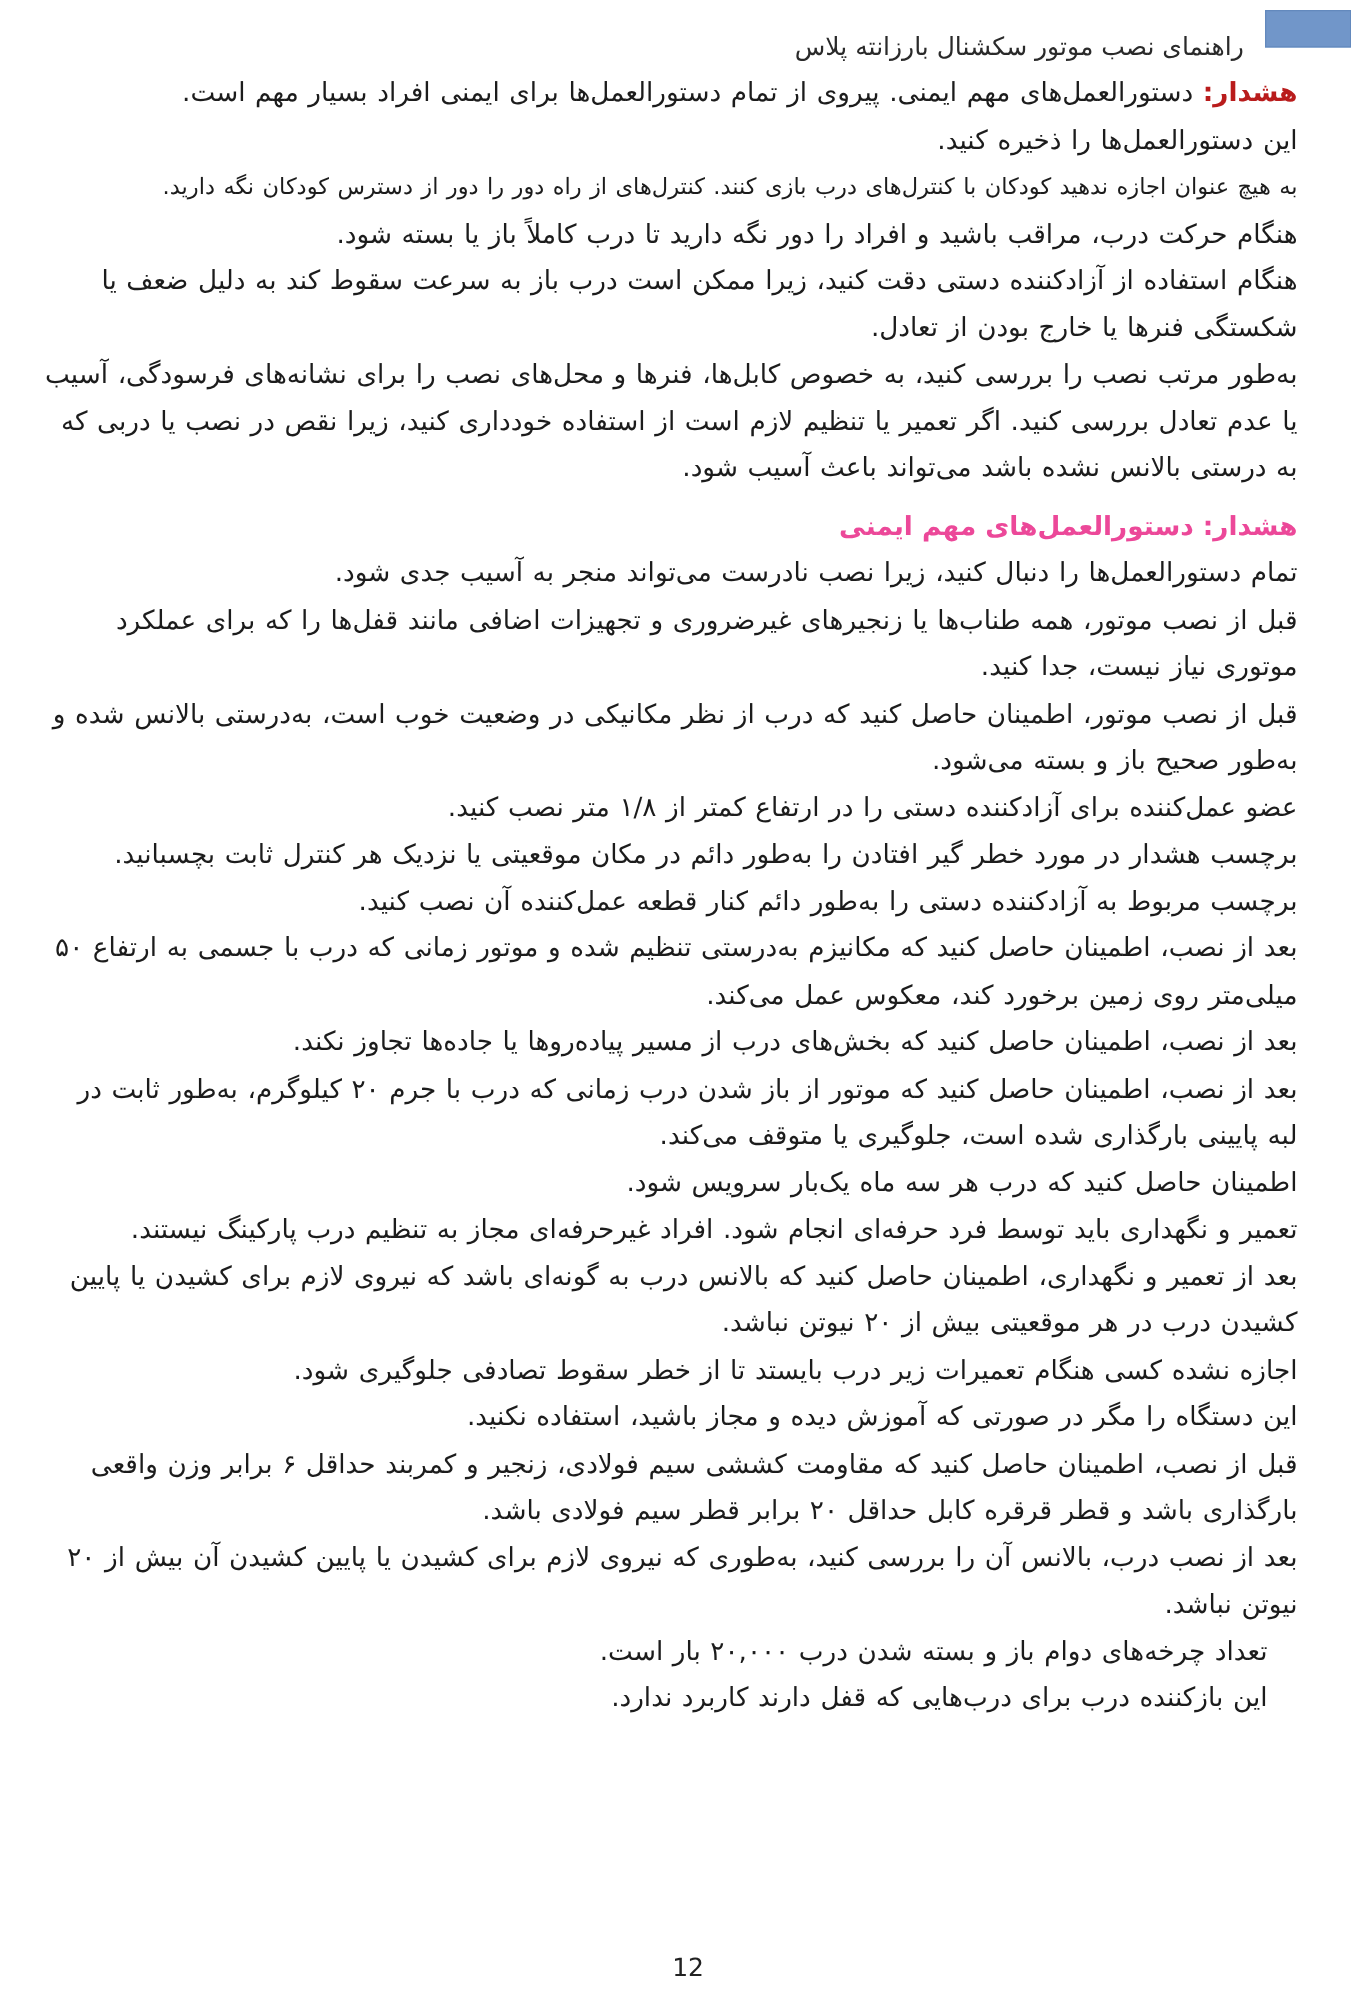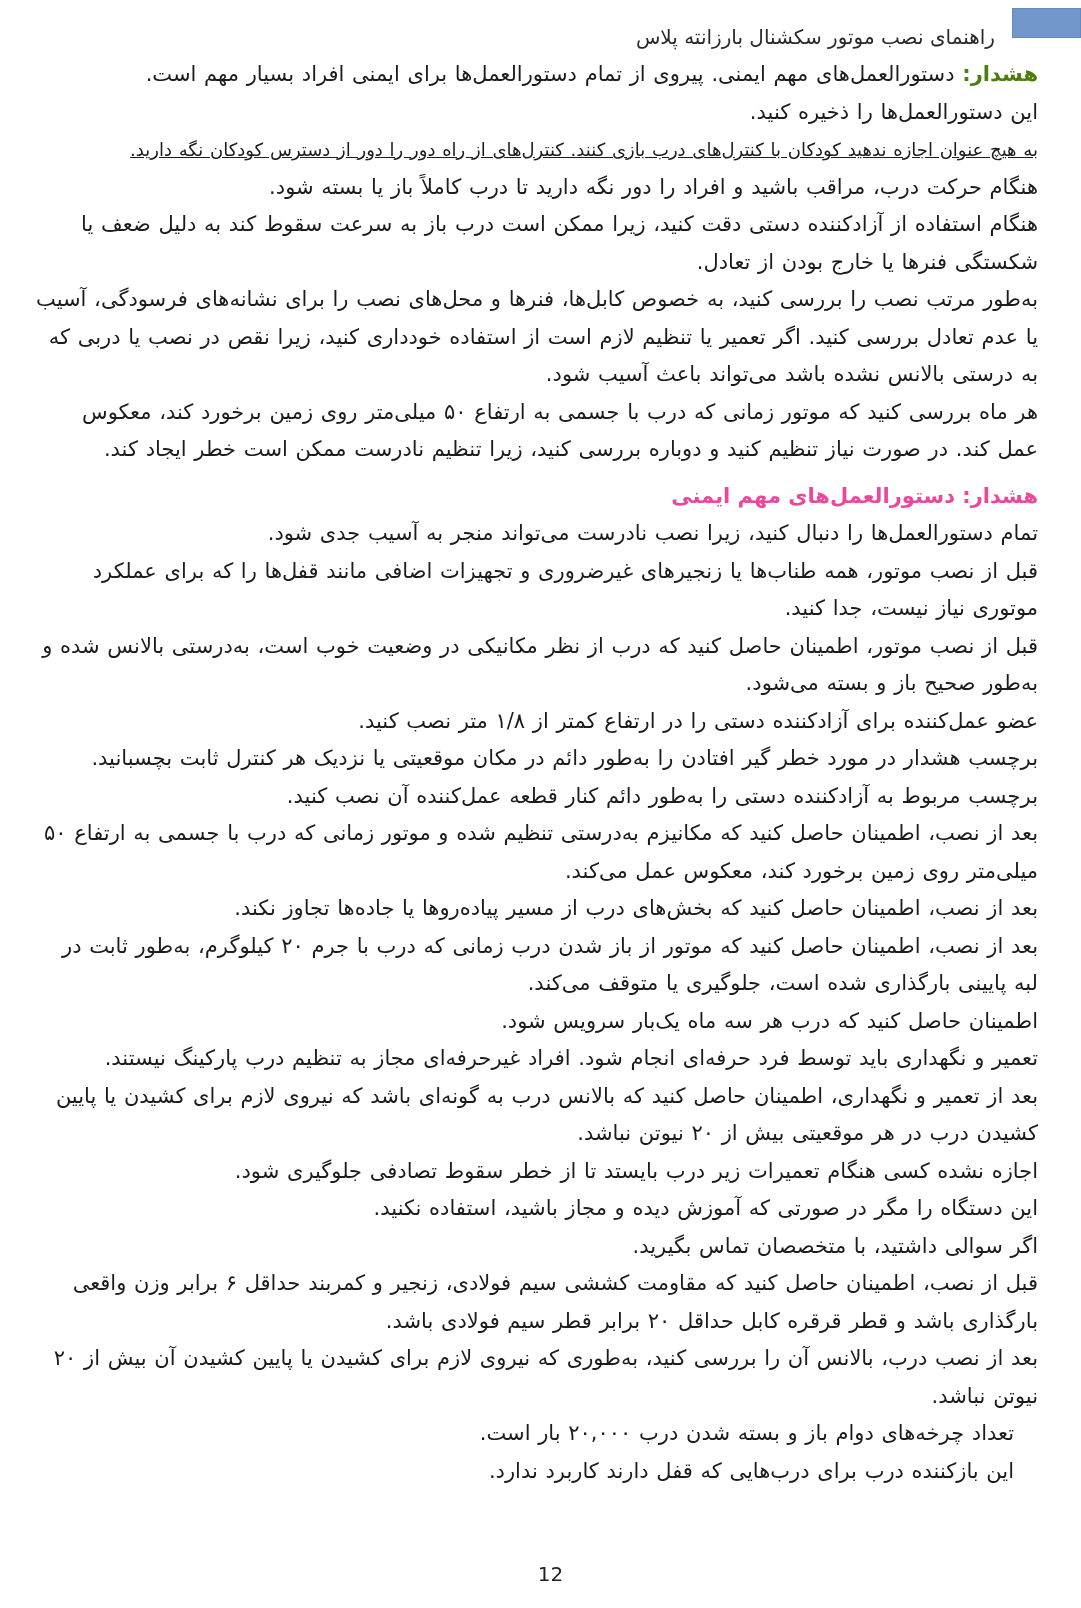--- a/index.html
+++ b/index.html
@@ -54,35 +54,34 @@
     text-align: right;
   }
   .body-text p {
     margin: 0;
     font-size: 21px;
     line-height: 37.5px;
     word-spacing: 1px;
   }
   .body-text p.small {
     font-size: 18px;
-    text-decoration: underline;
   }
   .body-text p.indent {
     padding-right: 24px;
   }
   .body-text h2 {
     margin: 9px 0 0 0;
     font-size: 21px;
     line-height: 37.5px;
     font-weight: bold;
     color: #ec4899;
   }
   .body-text b {
     font-weight: bold;
-    color: #4d7c0f;
+    color: #b91c1c;
   }
   
   .footer {
     position: absolute;
     left: 0;
     right: 0;
     bottom: 22px;
     text-align: center;
     padding-left: 20px;
   }
@@ -104,39 +103,37 @@
 
   <div class="body-text">
 
     <p><b>هشدار:</b><span> دستورالعمل‌های مهم ایمنی. پیروی از تمام دستورالعمل‌ها برای ایمنی افراد بسیار مهم است.</span></p>
 
     <p>این دستورالعمل‌ها را ذخیره کنید.</p>
     <p class="small">به هیچ عنوان اجازه ندهید کودکان با کنترل‌های درب بازی کنند. کنترل‌های از راه دور را دور از دسترس کودکان نگه دارید.</p>
     <p>هنگام حرکت درب، مراقب باشید و افراد را دور نگه دارید تا درب کاملاً باز یا بسته شود.</p>
     <p>هنگام استفاده از آزادکننده دستی دقت کنید، زیرا ممکن است درب باز به سرعت سقوط کند به دلیل ضعف یا شکستگی فنرها یا خارج بودن از تعادل.</p>
     <p>به‌طور مرتب نصب را بررسی کنید، به خصوص کابل‌ها، فنرها و محل‌های نصب را برای نشانه‌های فرسودگی، آسیب یا عدم تعادل بررسی کنید. اگر تعمیر یا تنظیم لازم است از استفاده خودداری کنید، زیرا نقص در نصب یا دربی که به درستی بالانس نشده باشد می‌تواند باعث آسیب شود.</p>
-    <p>هر ماه بررسی کنید که موتور زمانی که درب با جسمی به ارتفاع ۵۰ میلی‌متر روی زمین برخورد کند، معکوس عمل کند. در صورت نیاز تنظیم کنید و دوباره بررسی کنید، زیرا تنظیم نادرست ممکن است خطر ایجاد کند.</p>
 
     <h2>هشدار: دستورالعمل‌های مهم ایمنی</h2>
 
     <p>تمام دستورالعمل‌ها را دنبال کنید، زیرا نصب نادرست می‌تواند منجر به آسیب جدی شود.</p>
     <p>قبل از نصب موتور، همه طناب‌ها یا زنجیرهای غیرضروری و تجهیزات اضافی مانند قفل‌ها را که برای عملکرد موتوری نیاز نیست، جدا کنید.</p>
     <p>قبل از نصب موتور، اطمینان حاصل کنید که درب از نظر مکانیکی در وضعیت خوب است، به‌درستی بالانس شده و به‌طور صحیح باز و بسته می‌شود.</p>
     <p>عضو عمل‌کننده برای آزادکننده دستی را در ارتفاع کمتر از ۱/۸ متر نصب کنید.</p>
     <p>برچسب هشدار در مورد خطر گیر افتادن را به‌طور دائم در مکان موقعیتی یا نزدیک هر کنترل ثابت بچسبانید.</p>
     <p>برچسب مربوط به آزادکننده دستی را به‌طور دائم کنار قطعه عمل‌کننده آن نصب کنید.</p>
     <p>بعد از نصب، اطمینان حاصل کنید که مکانیزم به‌درستی تنظیم شده و موتور زمانی که درب با جسمی به ارتفاع ۵۰ میلی‌متر روی زمین برخورد کند، معکوس عمل می‌کند.</p>
     <p>بعد از نصب، اطمینان حاصل کنید که بخش‌های درب از مسیر پیاده‌روها یا جاده‌ها تجاوز نکند.</p>
     <p>بعد از نصب، اطمینان حاصل کنید که موتور از باز شدن درب زمانی که درب با جرم ۲۰ کیلوگرم، به‌طور ثابت در لبه پایینی بارگذاری شده است، جلوگیری یا متوقف می‌کند.</p>
     <p>اطمینان حاصل کنید که درب هر سه ماه یک‌بار سرویس شود.</p>
     <p>تعمیر و نگهداری باید توسط فرد حرفه‌ای انجام شود. افراد غیرحرفه‌ای مجاز به تنظیم درب پارکینگ نیستند.</p>
     <p>بعد از تعمیر و نگهداری، اطمینان حاصل کنید که بالانس درب به گونه‌ای باشد که نیروی لازم برای کشیدن یا پایین کشیدن درب در هر موقعیتی بیش از ۲۰ نیوتن نباشد.</p>
     <p>اجازه نشده کسی هنگام تعمیرات زیر درب بایستد تا از خطر سقوط تصادفی جلوگیری شود.</p>
     <p>این دستگاه را مگر در صورتی که آموزش دیده و مجاز باشید، استفاده نکنید.</p>
-    <p>اگر سوالی داشتید، با متخصصان تماس بگیرید.</p>
     <p>قبل از نصب، اطمینان حاصل کنید که مقاومت کششی سیم فولادی، زنجیر و کمربند حداقل ۶ برابر وزن واقعی بارگذاری باشد و قطر قرقره کابل حداقل ۲۰ برابر قطر سیم فولادی باشد.</p>
     <p>بعد از نصب درب، بالانس آن را بررسی کنید، به‌طوری که نیروی لازم برای کشیدن یا پایین کشیدن آن بیش از ۲۰ نیوتن نباشد.</p>
     <p class="indent">تعداد چرخه‌های دوام باز و بسته شدن درب ۲۰,۰۰۰ بار است.</p>
     <p class="indent">این بازکننده درب برای درب‌هایی که قفل دارند کاربرد ندارد.</p>
 
   </div>
 
   <div class="footer">
     <span class="page-number">12</span>
   </div>

